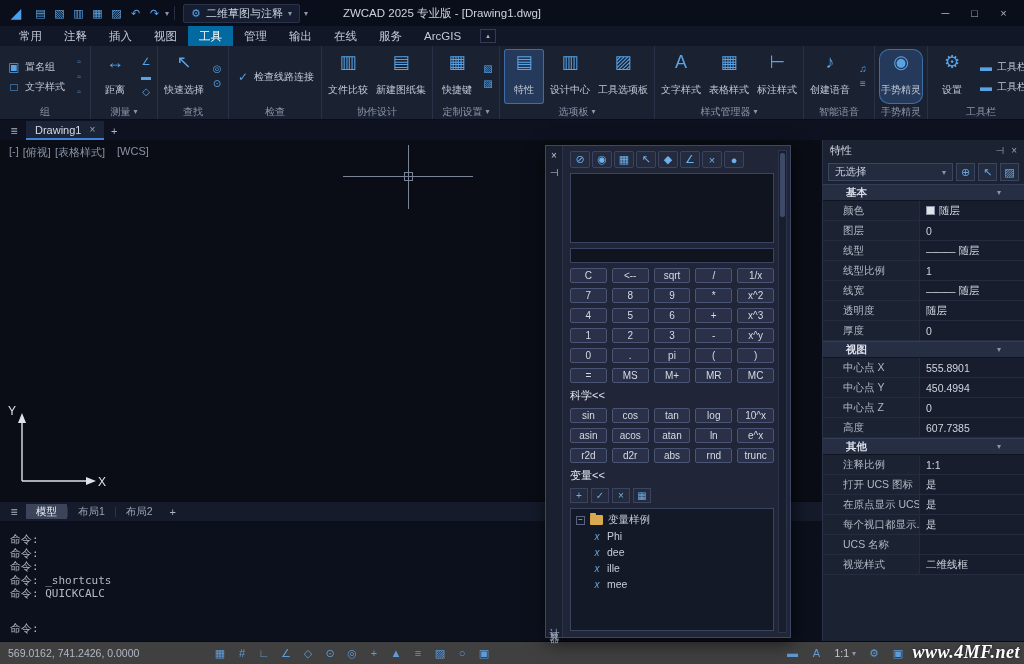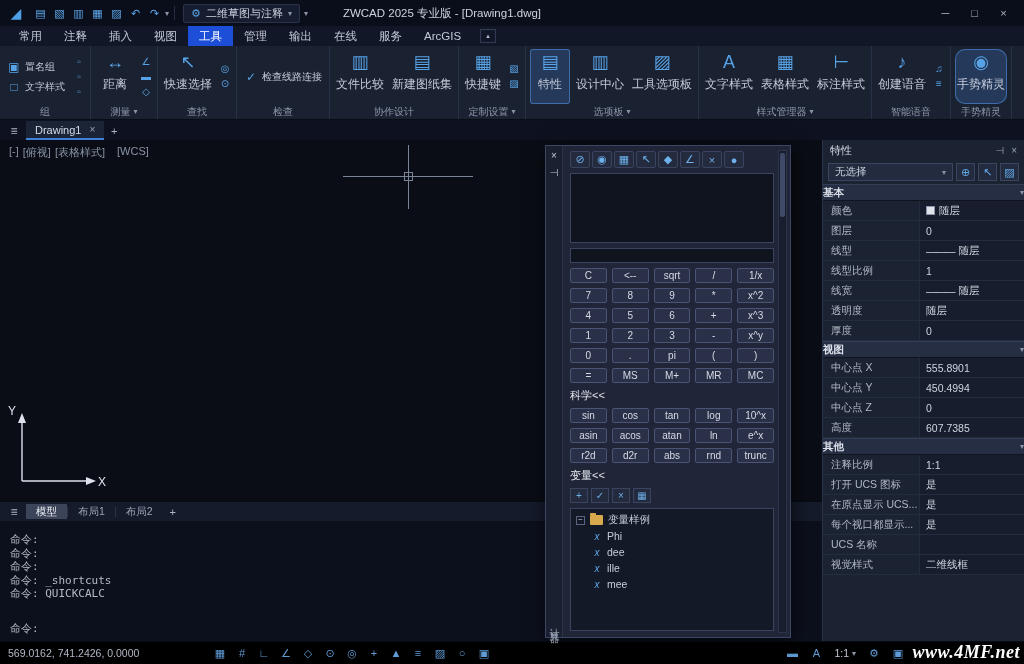--- a/index.html
+++ b/index.html
@@ -16,37 +16,37 @@
 .ws-chip{display:flex;align-items:center;gap:5px;height:19px;padding:0 7px;background:#161d31;border:1px solid #2a3349;border-radius:2px;color:#cdd4e0;margin:0 3px}
 .ws-chip .gear{color:#5ba4e6}
 .caret{color:#8b94a8;font-size:8px}
 .title-text{margin-left:34px;color:#ccd3df;font-size:11.5px;white-space:nowrap}
 .win-controls{margin-left:auto;display:flex;height:26px}
 .win-btn{width:29px;height:26px;display:flex;align-items:center;justify-content:center;color:#aeb6c6;font-size:11px}
 
 
 .menubar{flex:0 0 20px;background:#121727;display:flex;align-items:center;padding-left:8px}
 .menu-tab{height:20px;display:flex;align-items:center;padding:0 11px;color:#c3cad7;font-size:11.5px;white-space:nowrap}
-.menu-tab.active{background:#1d4ed8;color:#fff}
+.menu-tab.active{background:#0369a1;color:#fff}
 .menu-collapse{width:16px;height:14px;border:1px solid #323c56;display:flex;align-items:center;justify-content:center;font-size:7px;color:#aeb6c6;margin-left:8px}
 
 
 .ribbon{flex:0 0 74px;background:#1a2131;display:flex;align-items:stretch;border-bottom:1px solid #090d16;overflow:hidden}
 .rgroup{flex:1 1 auto;display:flex;flex-direction:column;border-right:1px solid #293149;padding:3px 4px 0}
 .rgroup-body{flex:1;display:flex;gap:4px;align-items:stretch;justify-content:center}
 .rgroup-body.vcenter{align-items:center}
 .stackcol{display:flex;flex-direction:column;justify-content:center;gap:3px}
 .rbtn-small{display:flex;align-items:center;gap:4px;height:17px;padding:0 3px;border-radius:2px;white-space:nowrap}
 .ic-s{color:#58a3e6;font-size:12px;width:14px;text-align:center}
 .lb-s{font-size:10px;color:#c3cad7}
 .minicol{display:flex;flex-direction:column;justify-content:center;gap:3px;width:14px}
 .mini{color:#58a3e6;font-size:10px;text-align:center;height:12px;line-height:12px}
 .rbtn-large{display:flex;flex-direction:column;align-items:center;justify-content:flex-start;padding:2px 2px 1px;border-radius:3px;min-width:40px}
 .rbtn-large .ic{height:22px;display:flex;align-items:center;justify-content:center;color:#58a3e6;font-size:18px}
-.rbtn-large .lb{font-size:12px;color:#c3cad7;white-space:nowrap;margin-top:3px}
+.rbtn-large .lb{font-size:10px;color:#c3cad7;white-space:nowrap;margin-top:10px}
 .rbtn-large.active{background:#25395a;box-shadow:inset 0 0 0 1px #3d6ca8}
 .rbtn-large.pill{border-radius:10px}
 .rgroup-label{flex:0 0 15px;display:flex;align-items:center;justify-content:center;gap:3px;color:#8d96aa;font-size:10px;white-space:nowrap}
 
 
 .doctabs{flex:0 0 20px;background:#0e1220;display:flex;align-items:flex-end;padding-left:2px}
 .hamburger{width:24px;height:19px;display:flex;align-items:center;justify-content:center;color:#aeb6c6;font-size:12px}
 .doctab{height:19px;display:flex;align-items:center;gap:8px;padding:0 9px;background:#1b2336;border-bottom:2px solid #3f82d9;color:#d5dbe6}
 .doctab .close{color:#9aa3b6;font-size:10px}
 .newtab{width:20px;height:19px;display:flex;align-items:center;justify-content:center;color:#aeb6c6}
@@ -78,24 +78,24 @@
 
 .props{flex:0 0 202px;background:#1b2231;border-left:1px solid #2a3247;display:flex;flex-direction:column;min-height:0}
 .props-title{flex:0 0 20px;display:flex;align-items:center;padding:0 7px;color:#d6dce6}
 .pt-icons{margin-left:auto;display:flex;gap:7px;color:#9aa3b6;font-size:10px}
 .props-ctrl{flex:0 0 24px;display:flex;align-items:center;gap:3px;padding:0 5px}
 .selbox{flex:1;height:18px;background:#232b3f;border:1px solid #3b4560;display:flex;align-items:center;padding:0 6px;color:#ccd3df;font-size:10.5px}
 .selbox .caret{margin-left:auto}
 .ptools{display:flex;gap:3px}
 .pc-btn{width:19px;height:18px;border:1px solid #3b4560;background:#232b3f;color:#63a9e8;display:flex;align-items:center;justify-content:center;font-size:11px}
 .props-body{flex:1;overflow:hidden;display:flex;flex-direction:column}
-.sec-head{flex:0 0 17px;background:#262e44;border-top:1px solid #343d57;border-bottom:1px solid #10141f;display:flex;align-items:center;padding:0 0;color:#dce1ea;font-size:10.5px;font-weight:bold}
+.sec-head{flex:0 0 17px;background:#262e44;border-top:1px solid #343d57;border-bottom:1px solid #10141f;display:flex;align-items:center;padding:0 23px;color:#dce1ea;font-size:10.5px;font-weight:bold}
 .sec-head .caret{margin-left:auto}
 .prow{flex:0 0 20px;display:flex;border-bottom:1px solid #242c3f;font-size:10.5px}
-.pl{flex:0 0 97px;display:flex;align-items:center;padding:0 8px;color:#b0b8c6;border-right:1px solid #242c3f;white-space:nowrap;overflow:hidden}
+.pl{flex:0 0 97px;display:flex;align-items:center;padding:0 20px;color:#b0b8c6;border-right:1px solid #242c3f;white-space:nowrap;overflow:hidden}
 .pv{flex:1;display:flex;align-items:center;gap:4px;padding:0 6px;color:#ced5e0;background:#171d2c;white-space:nowrap;overflow:hidden}
 .swatch{width:9px;height:9px;background:#dfe3ea;border:1px solid #8b94a8;flex:0 0 9px}
 .lineglyph{letter-spacing:-1px}
 
 
 .calc{position:absolute;left:545px;top:5px;width:246px;height:493px;background:#202637;border:1px solid #3c4765;box-shadow:2px 4px 18px rgba(0,0,0,.65);display:flex;z-index:6}
 .calc-rail{flex:0 0 17px;background:#1a2030;border-right:1px solid #2c3449;display:flex;flex-direction:column;align-items:center;padding:3px 0 8px;gap:4px}
 .rail-btn{width:13px;height:13px;display:flex;align-items:center;justify-content:center;color:#c3cad7;font-size:10px}
 .vtitle{margin-top:auto;writing-mode:vertical-rl;font-size:10px;color:#98a2b6;letter-spacing:3px}
 .calc-body{flex:1;display:flex;flex-direction:column;padding:5px 16px 6px 7px;gap:5px;position:relative;min-height:0}
@@ -112,21 +112,21 @@
 .tree-row{height:16px;display:flex;align-items:center;gap:5px;color:#c6cdd8;font-size:10.5px}
 .tree-row.child{padding-left:16px}
 .expander{width:9px;height:9px;border:1px solid #5a6480;display:flex;align-items:center;justify-content:center;font-size:8px;line-height:1}
 .folder{width:13px;height:10px;background:#d9a94e;border-radius:1px;position:relative;flex:0 0 13px}
 .folder:before{content:"";position:absolute;top:-2px;left:0;width:6px;height:2px;background:#d9a94e;border-radius:1px 1px 0 0}
 .vx{color:#5ea8e8;font-style:italic;width:10px;text-align:center;font-size:10px}
 .calc-scroll{position:absolute;right:3px;top:4px;bottom:4px;width:9px;background:#181e2d;border:1px solid #2c3449}
 .calc-thumb{position:absolute;left:1px;top:2px;width:5px;height:64px;background:#3e4a68;border-radius:2px}
 
 
-.statusbar{flex:0 0 23px;background:#000000;border-top:1px solid #070b13;display:flex;align-items:center;padding:0 8px;position:relative}
+.statusbar{flex:0 0 23px;background:#404040;border-top:1px solid #070b13;display:flex;align-items:center;padding:0 8px;position:relative}
 .coords{width:178px;color:#b0b8c6;font-size:10.5px;white-space:nowrap}
 .sb-toggles{display:flex;gap:2px;margin-left:24px}
 .sb-btn{width:20px;height:17px;display:flex;align-items:center;justify-content:center;color:#5f9bd6;font-size:11px;border-radius:2px}
 .sb-right{margin-left:auto;display:flex;align-items:center;gap:4px;margin-right:108px}
 .scale-chip{display:flex;align-items:center;gap:3px;color:#c3cad7;font-size:10.5px;padding:0 4px}
 .watermark{position:absolute;right:4px;bottom:1px;font-family:"Liberation Serif","DejaVu Serif",serif;font-style:italic;font-weight:bold;font-size:18px;color:#fff;letter-spacing:.5px;z-index:9;text-shadow:0 0 3px rgba(0,0,0,.6)}
 </style>
 </head>
 <body>
 

